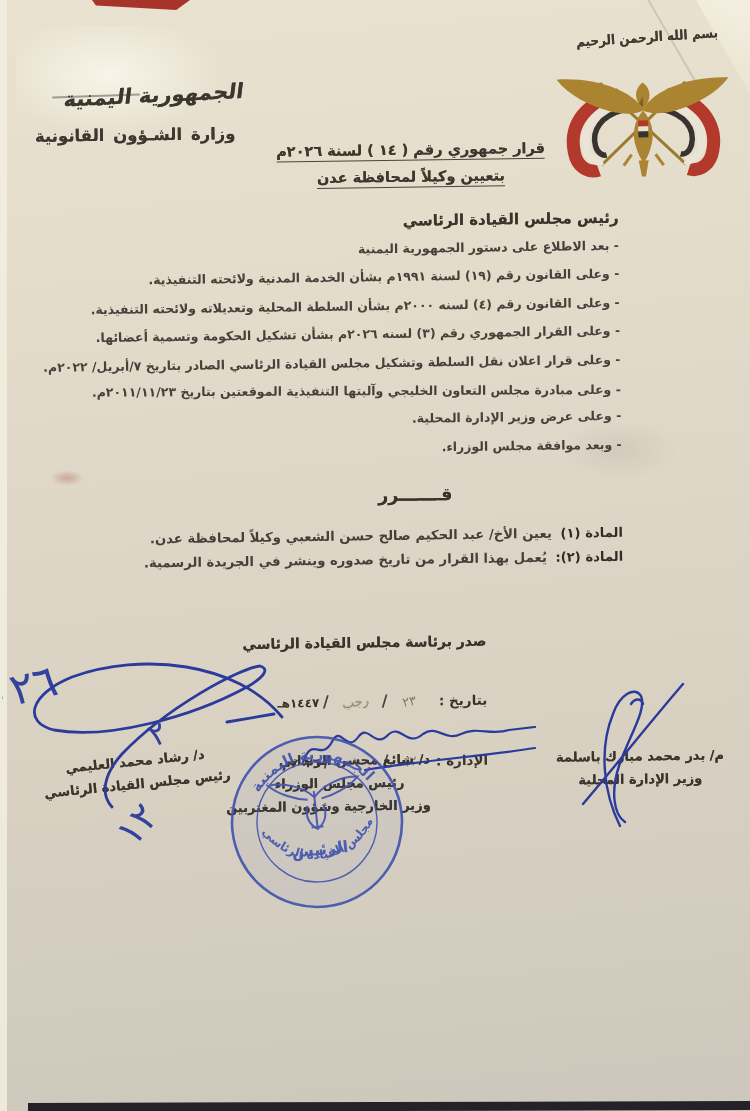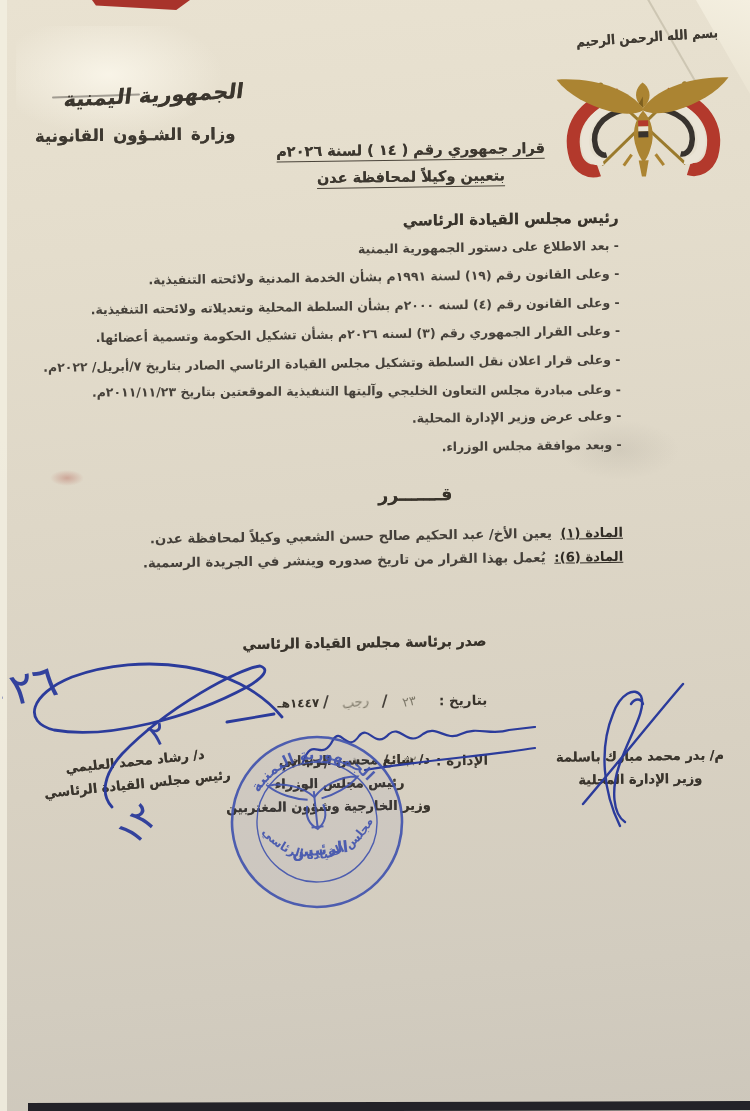--- a/index.html
+++ b/index.html
@@ -28,21 +28,21 @@
   .title-wrap{left:248px;top:140px;width:334px;text-align:center;}
   .title-line{display:inline-block;font-size:14.5px;font-weight:bold;color:#3c372f;padding-bottom:2px;border-bottom:1.6px solid #4a443a;white-space:nowrap;}
   .t2{margin-top:8px;}
   .authority{left:130px;top:212px;width:492px;direction:rtl;text-align:right;font-size:15px;font-weight:bold;color:#39342c;}
   .preamble{left:130px;top:241px;width:492px;direction:rtl;text-align:right;}
   .pl{white-space:nowrap;font-size:12.5px;font-weight:bold;color:#46413a;margin-bottom:13.4px;}
   .pl:nth-child(6){transform:rotate(.5deg);}
   .decree-word{left:308px;top:485px;width:214px;text-align:center;font-size:17.5px;font-weight:bold;color:#38332b;letter-spacing:.5px;}
   .articles{left:130px;top:528px;width:492px;direction:rtl;text-align:right;}
   .article{white-space:nowrap;font-size:13.2px;font-weight:bold;color:#45403a;margin-bottom:8.5px;}
-  .art-label{color:#312c25;margin-inline-end:4px;text-decoration:underline;}
+  .art-label{color:#312c25;margin-inline-end:4px;}
   .issued{left:250px;top:634px;width:234px;direction:rtl;}
   .issued-heading{text-align:center;font-size:14px;font-weight:bold;color:#38332b;margin-bottom:11px;white-space:nowrap;}
   .date-row{display:flex;direction:rtl;align-items:baseline;margin-bottom:11px;}
   .d-lbl{width:60px;font-size:13.5px;font-weight:bold;color:#38332b;white-space:nowrap;margin-top:32px;}
   .d-hand{width:36px;text-align:center;font-size:13px;color:#7f7a6b;transform:rotate(-10deg);display:inline-block;}
   .d-month{width:46px;filter:blur(.3px);}
   .d-sep{width:13px;text-align:center;font-weight:bold;color:#45403a;}
   .d-year{font-size:12px;font-weight:bold;color:#38332b;white-space:nowrap;}
   .sig-right{left:543px;top:752px;width:186px;text-align:center;direction:rtl;}
   .sig-mid{left:150px;top:752px;width:276px;direction:rtl;text-align:right;}
@@ -122,21 +122,21 @@
     </div>
 
     <div class="abs decree-word ink">قـــــــرر</div>
 
     <div class="abs articles">
       <div class="article">
         <span class="art-label">المادة (١)</span>
         <span>يعين الأخ/ عبد الحكيم صالح حسن الشعبي وكيلاً لمحافظة عدن.</span>
       </div>
       <div class="article">
-        <span class="art-label">المادة (6):</span>
+        <span class="art-label">المادة (٢):</span>
         <span>يُعمل بهذا القرار من تاريخ صدوره وينشر في الجريدة الرسمية.</span>
       </div>
     </div>
 
     <div class="abs issued">
       <div class="issued-heading ink">صدر برئاسة مجلس القيادة الرئاسي</div>
       <div class="date-row">
         <span class="d-lbl">بتاريخ :</span>
         <span class="d-hand">٢٣</span>
         <span class="d-sep">/</span>

